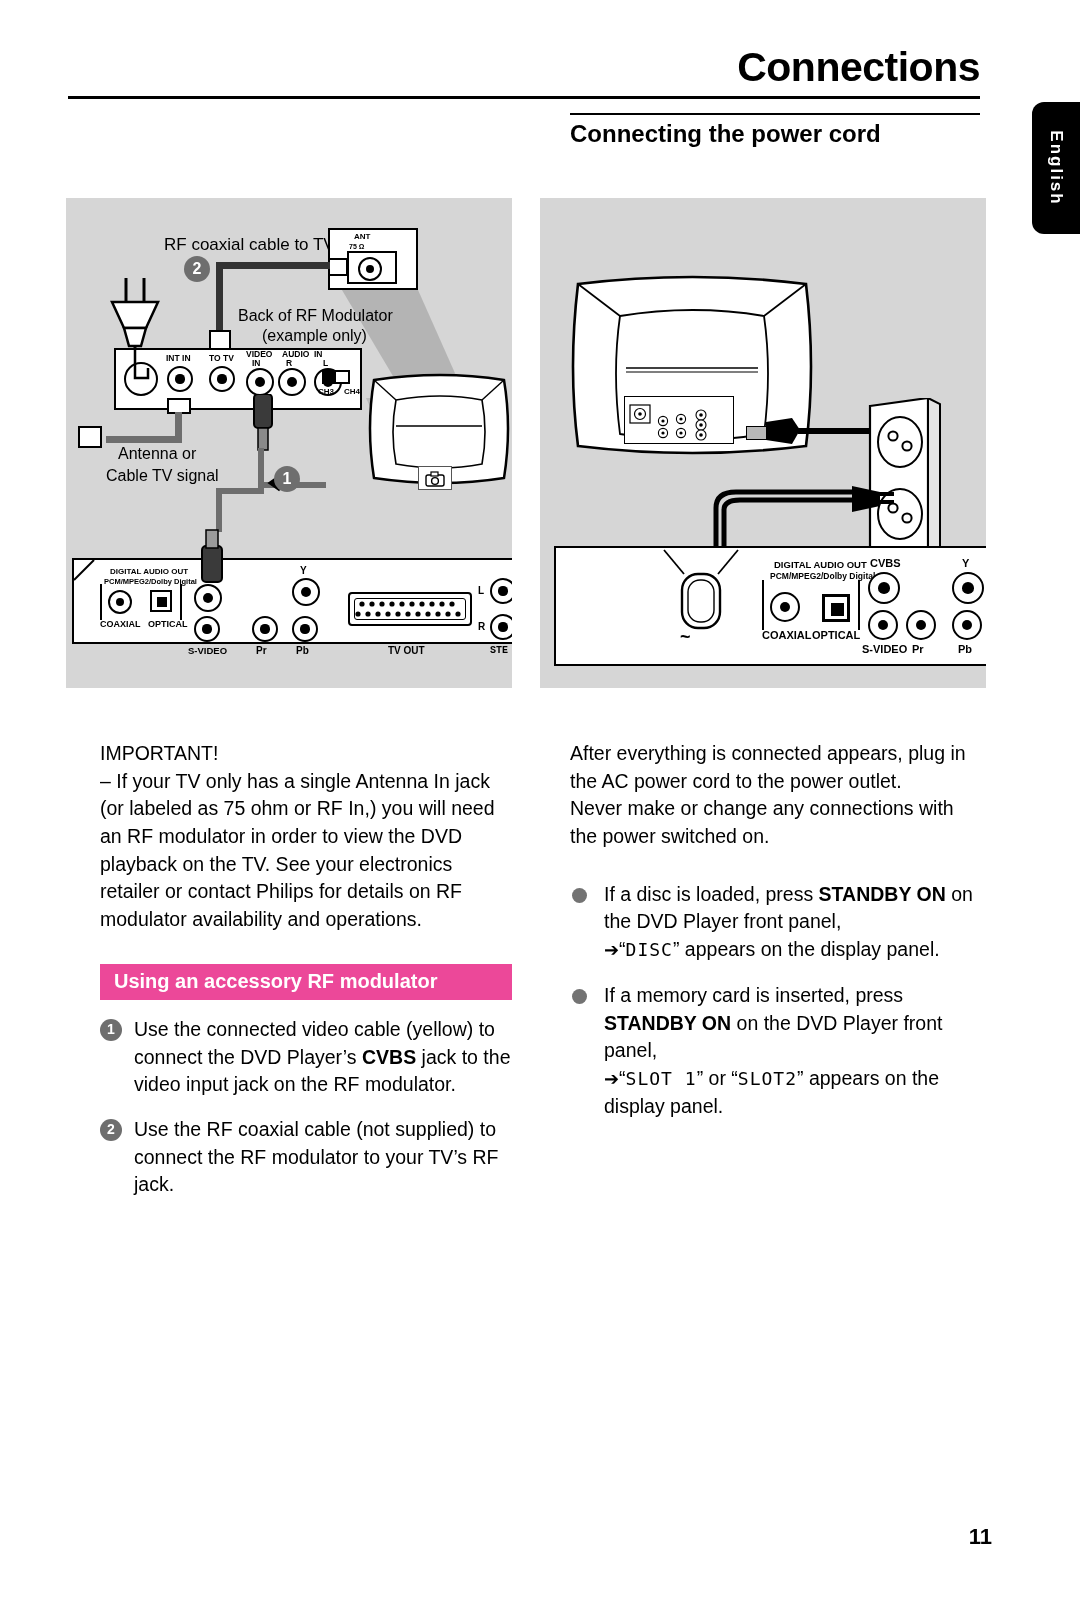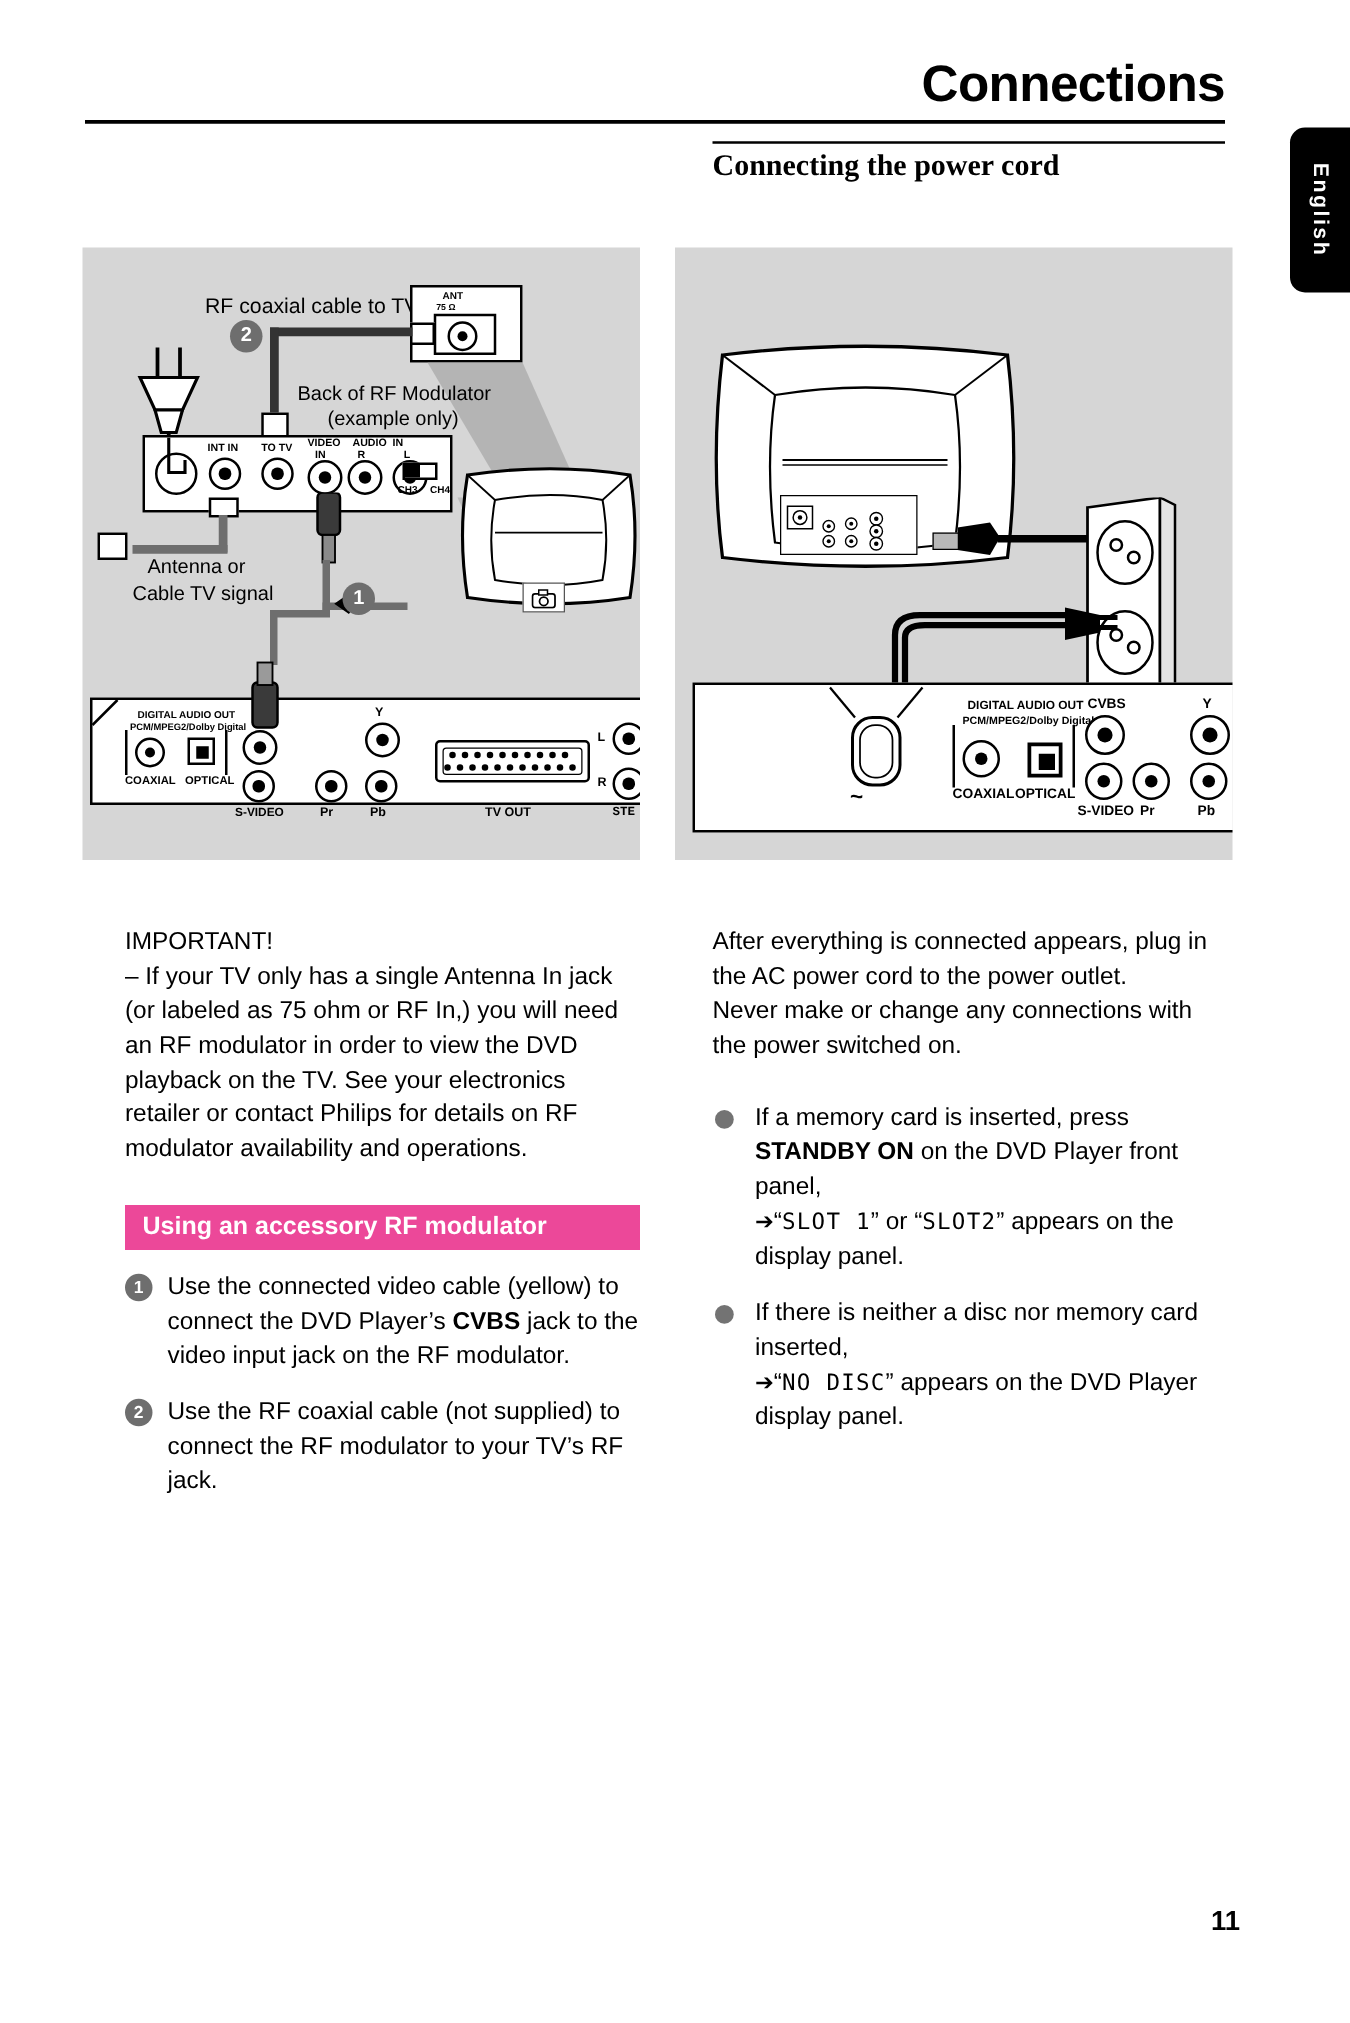--- a/index.html
+++ b/index.html
@@ -30,21 +30,20 @@
   .subhead-rule {
     position: absolute;
     left: 570px; right: 100px; top: 113px;
     height: 2px; background: #000;
   }
   .subhead {
     position: absolute;
     left: 570px; top: 120px;
     font-size: 24px; font-weight: bold;
     letter-spacing: 0px;
-    font-family: Liberation Serif, serif;
   }
 
   
   .lang-tab {
     position: absolute;
     right: 0px; top: 102px;
     width: 48px; height: 132px;
     background: #000;
     border-radius: 12px 0 0 12px;
   }
@@ -503,28 +502,28 @@
       <span>Use the RF coaxial cable (not supplied) to connect the RF modulator to your TV’s RF jack.</span>
     </li>
   </ol>
 </div>
 
 <div class="col" id="col-right">
   <p class="p-bold">After everything is connected appears, plug in the AC power cord to the power outlet.</p>
   <p class="p-norm">Never make or change any connections with the power switched on.</p>
 
   <ul class="bullist" style="margin-top:30px;">
+    <li class="bulitem">
+      <span class="dot"></span>
+      <span>If a disc is loaded, press </span><b>STANDBY ON</b><span> on the DVD Player front panel,</span><br>
+      <span class="arrow">➔</span><span>“</span><span class="lcd">DISC</span><span>”</span><span> appears on the display panel.</span>
+    </li>
 
     <li class="bulitem">
       <span class="dot"></span>
       <span>If a memory card is inserted, press </span><b>STANDBY ON</b><span> on the DVD Player front panel,</span><br>
       <span class="arrow">➔</span><span>“</span><span class="lcd">SLOT 1</span><span>”</span><span> or </span><span>“</span><span class="lcd">SLOT2</span><span>”</span><span> appears on the display panel.</span>
     </li>
 
-    <li class="bulitem">
-      <span class="dot"></span>
-      <span>If there is neither a disc nor memory card inserted,</span><br>
-      <span class="arrow">➔</span><span>“</span><span class="lcd">NO DISC</span><span>”</span><span> appears on the DVD Player display panel.</span>
-    </li>
   </ul>
 </div>
 
 <div class="pagenum">11</div>
 
 </body></html>

